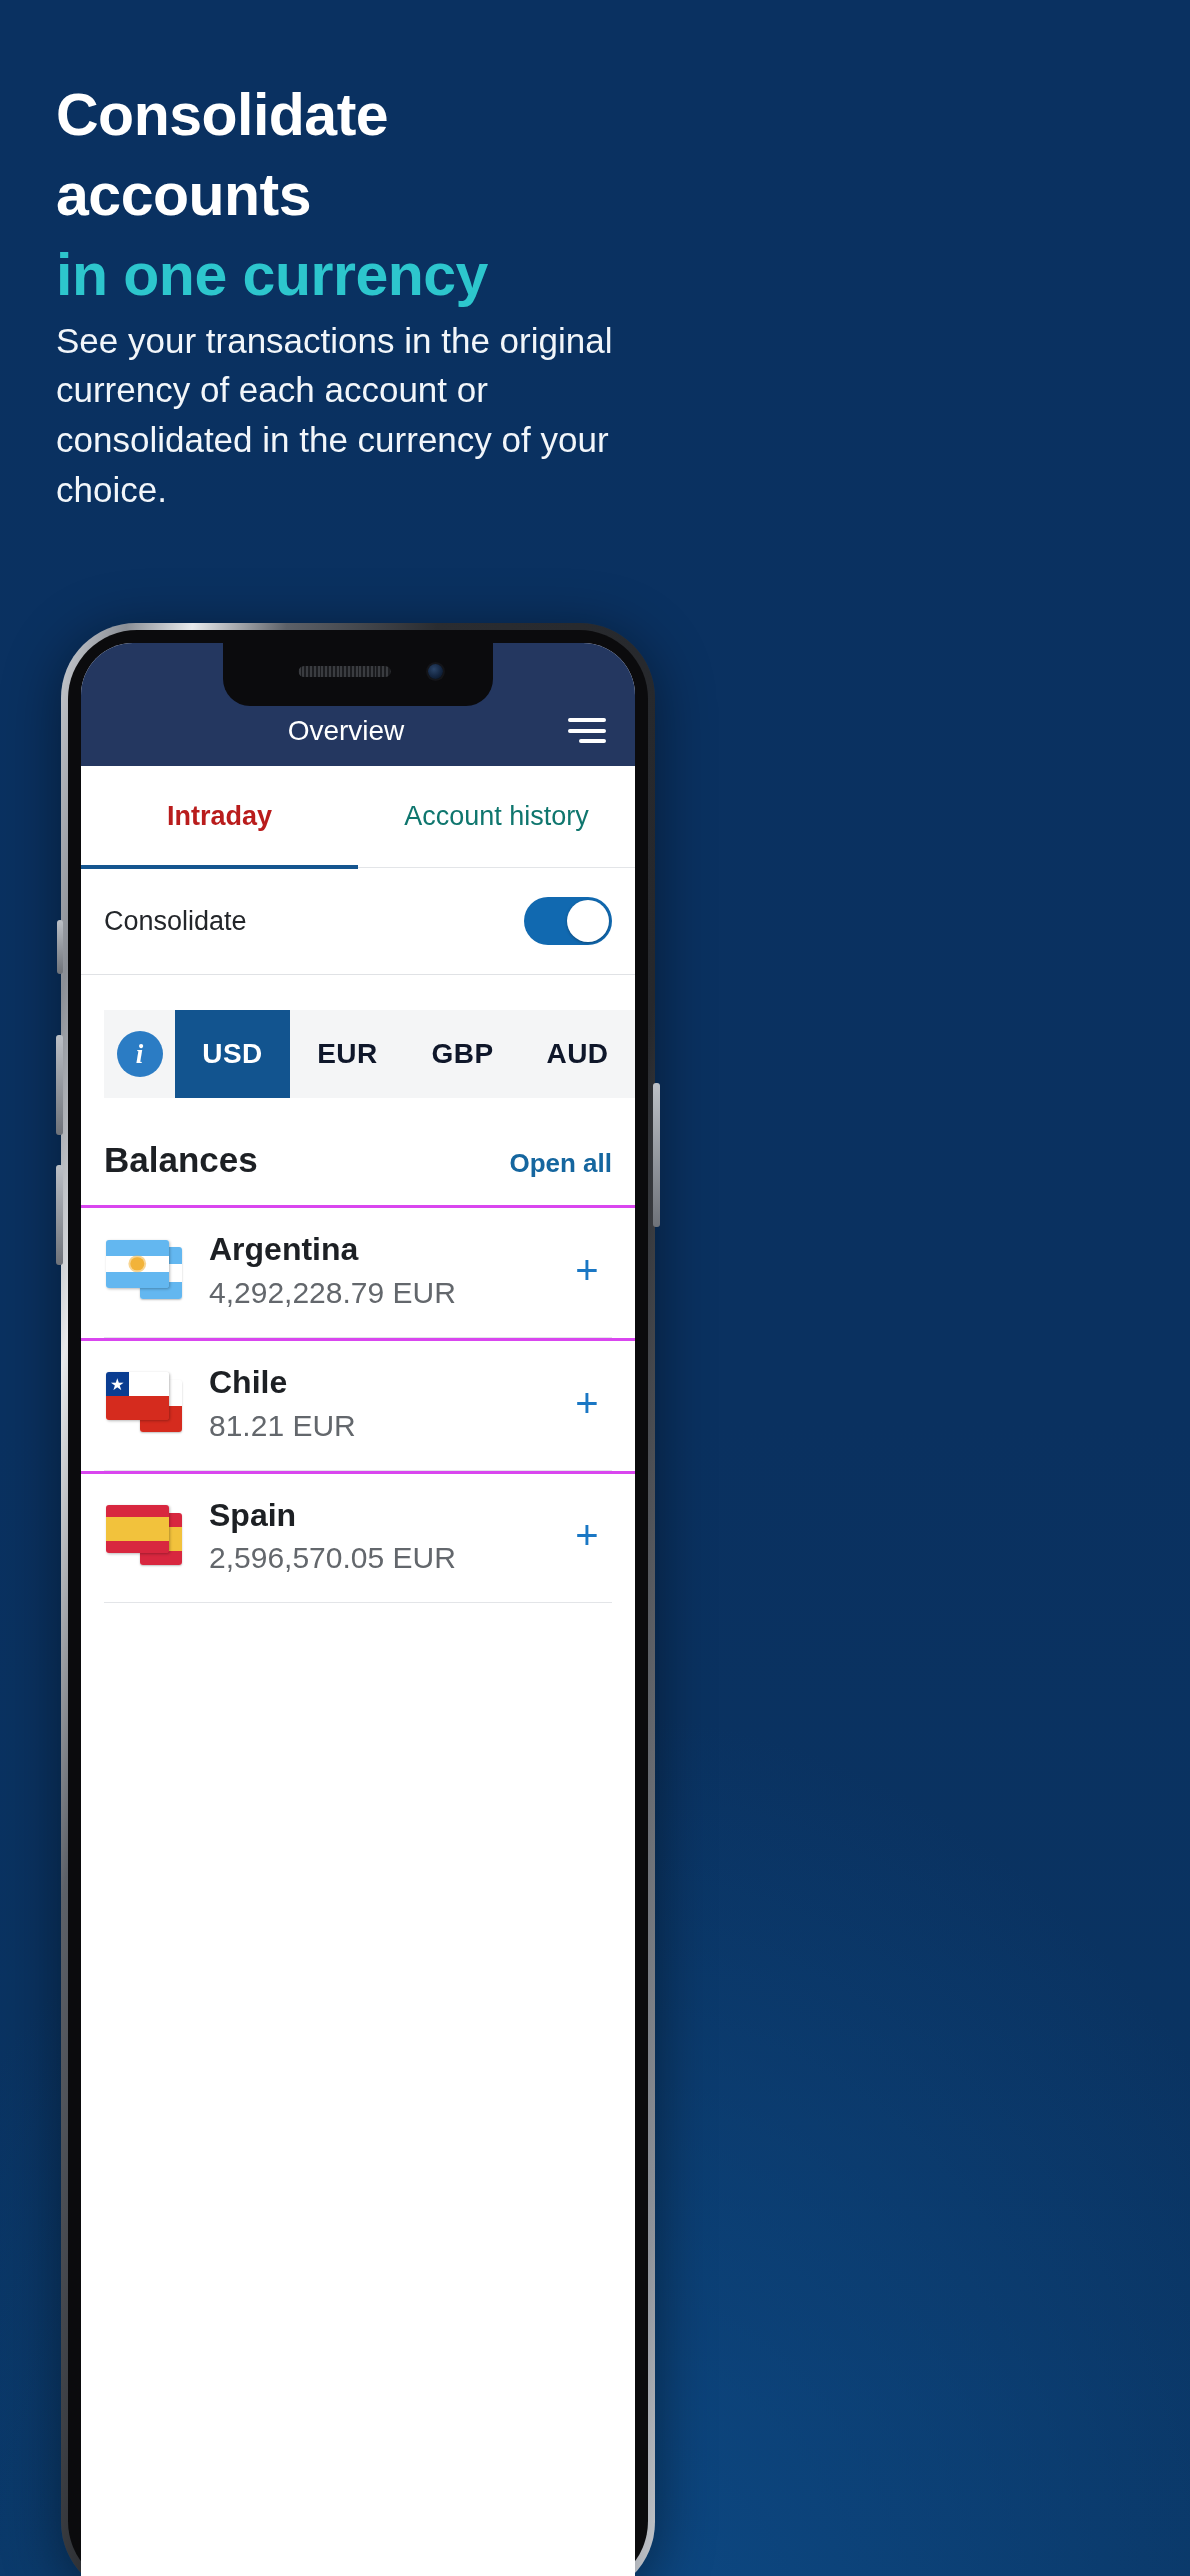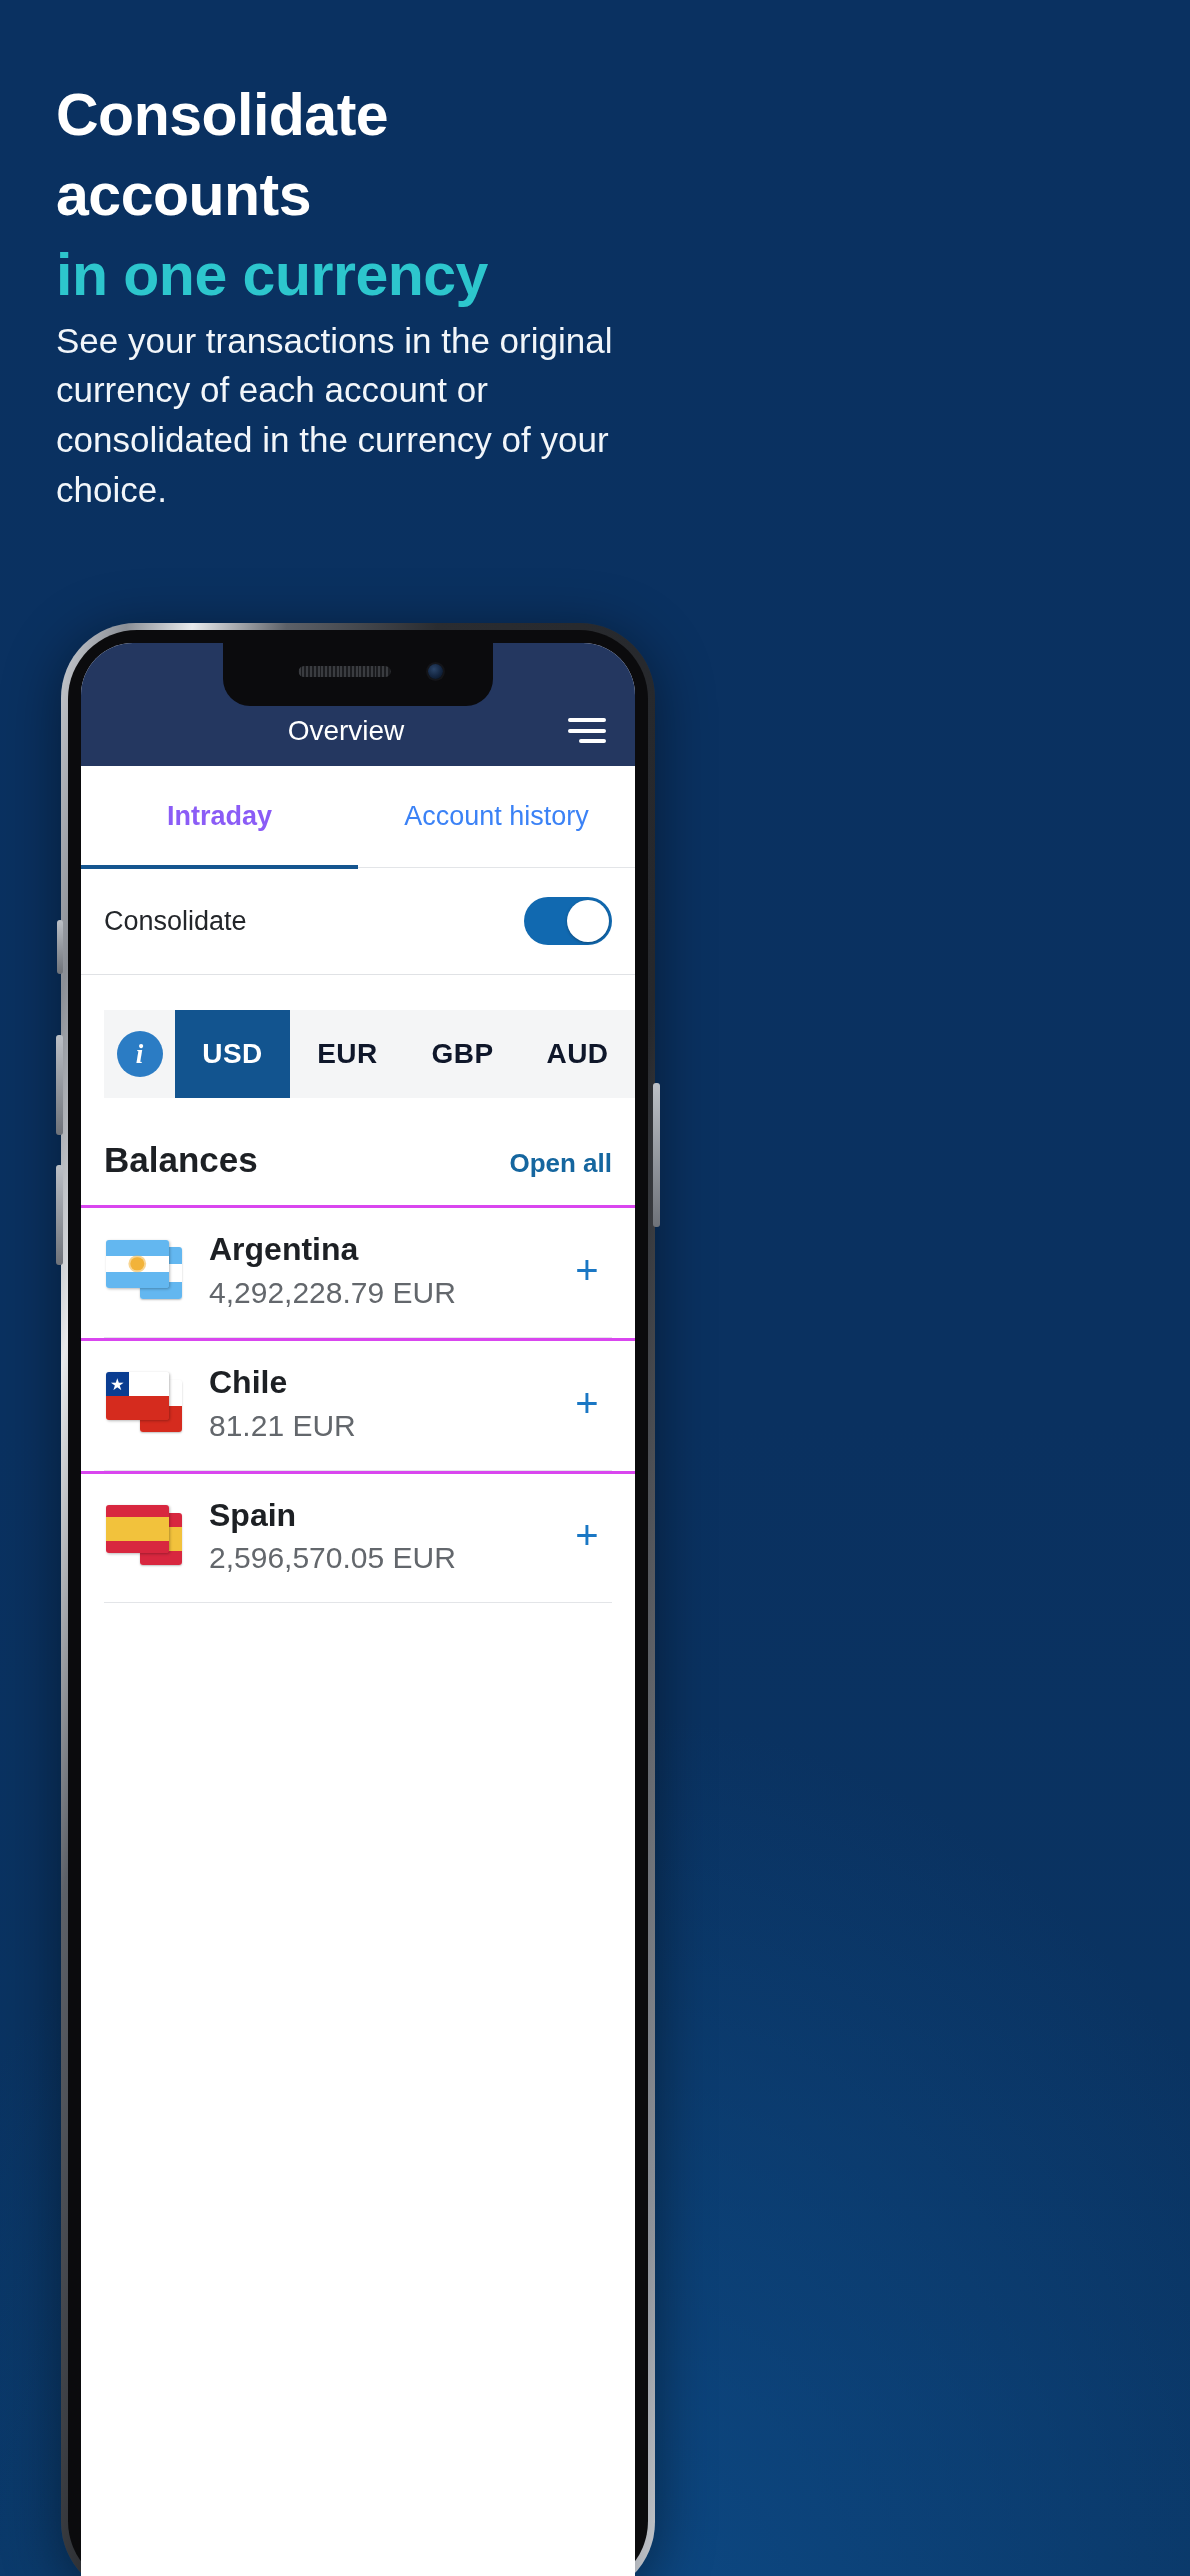--- a/index.html
+++ b/index.html
@@ -123,23 +123,23 @@
   .menu-icon span:nth-child(2){ width:38px; }
   .menu-icon span:nth-child(3){ width:27px; }
 
   .tabs{
     display:flex; background:#ffffff;
     border-bottom:1.9px solid #e3e5e8;
     height:102px;
   }
   .tab{
     flex:1; display:flex; align-items:center; justify-content:center;
-    font-size:27px; color:#3b82f6; position:relative;
-  }
-  .tab.active{ color:#8b5cf6; font-weight:bold; }
+    font-size:27px; color:#0f766e; position:relative;
+  }
+  .tab.active{ color:#b91c1c; font-weight:bold; }
   .tab.active::after{
     content:""; position:absolute; left:0; right:0; bottom:-1.9px;
     height:3.8px; background:#15558f;
   }
 
   .consolidate-row{
     display:flex; align-items:center; justify-content:space-between;
     padding:0 23px; height:107px;
     background:#fff; border-bottom:1px solid #e0e2e5;
   }

